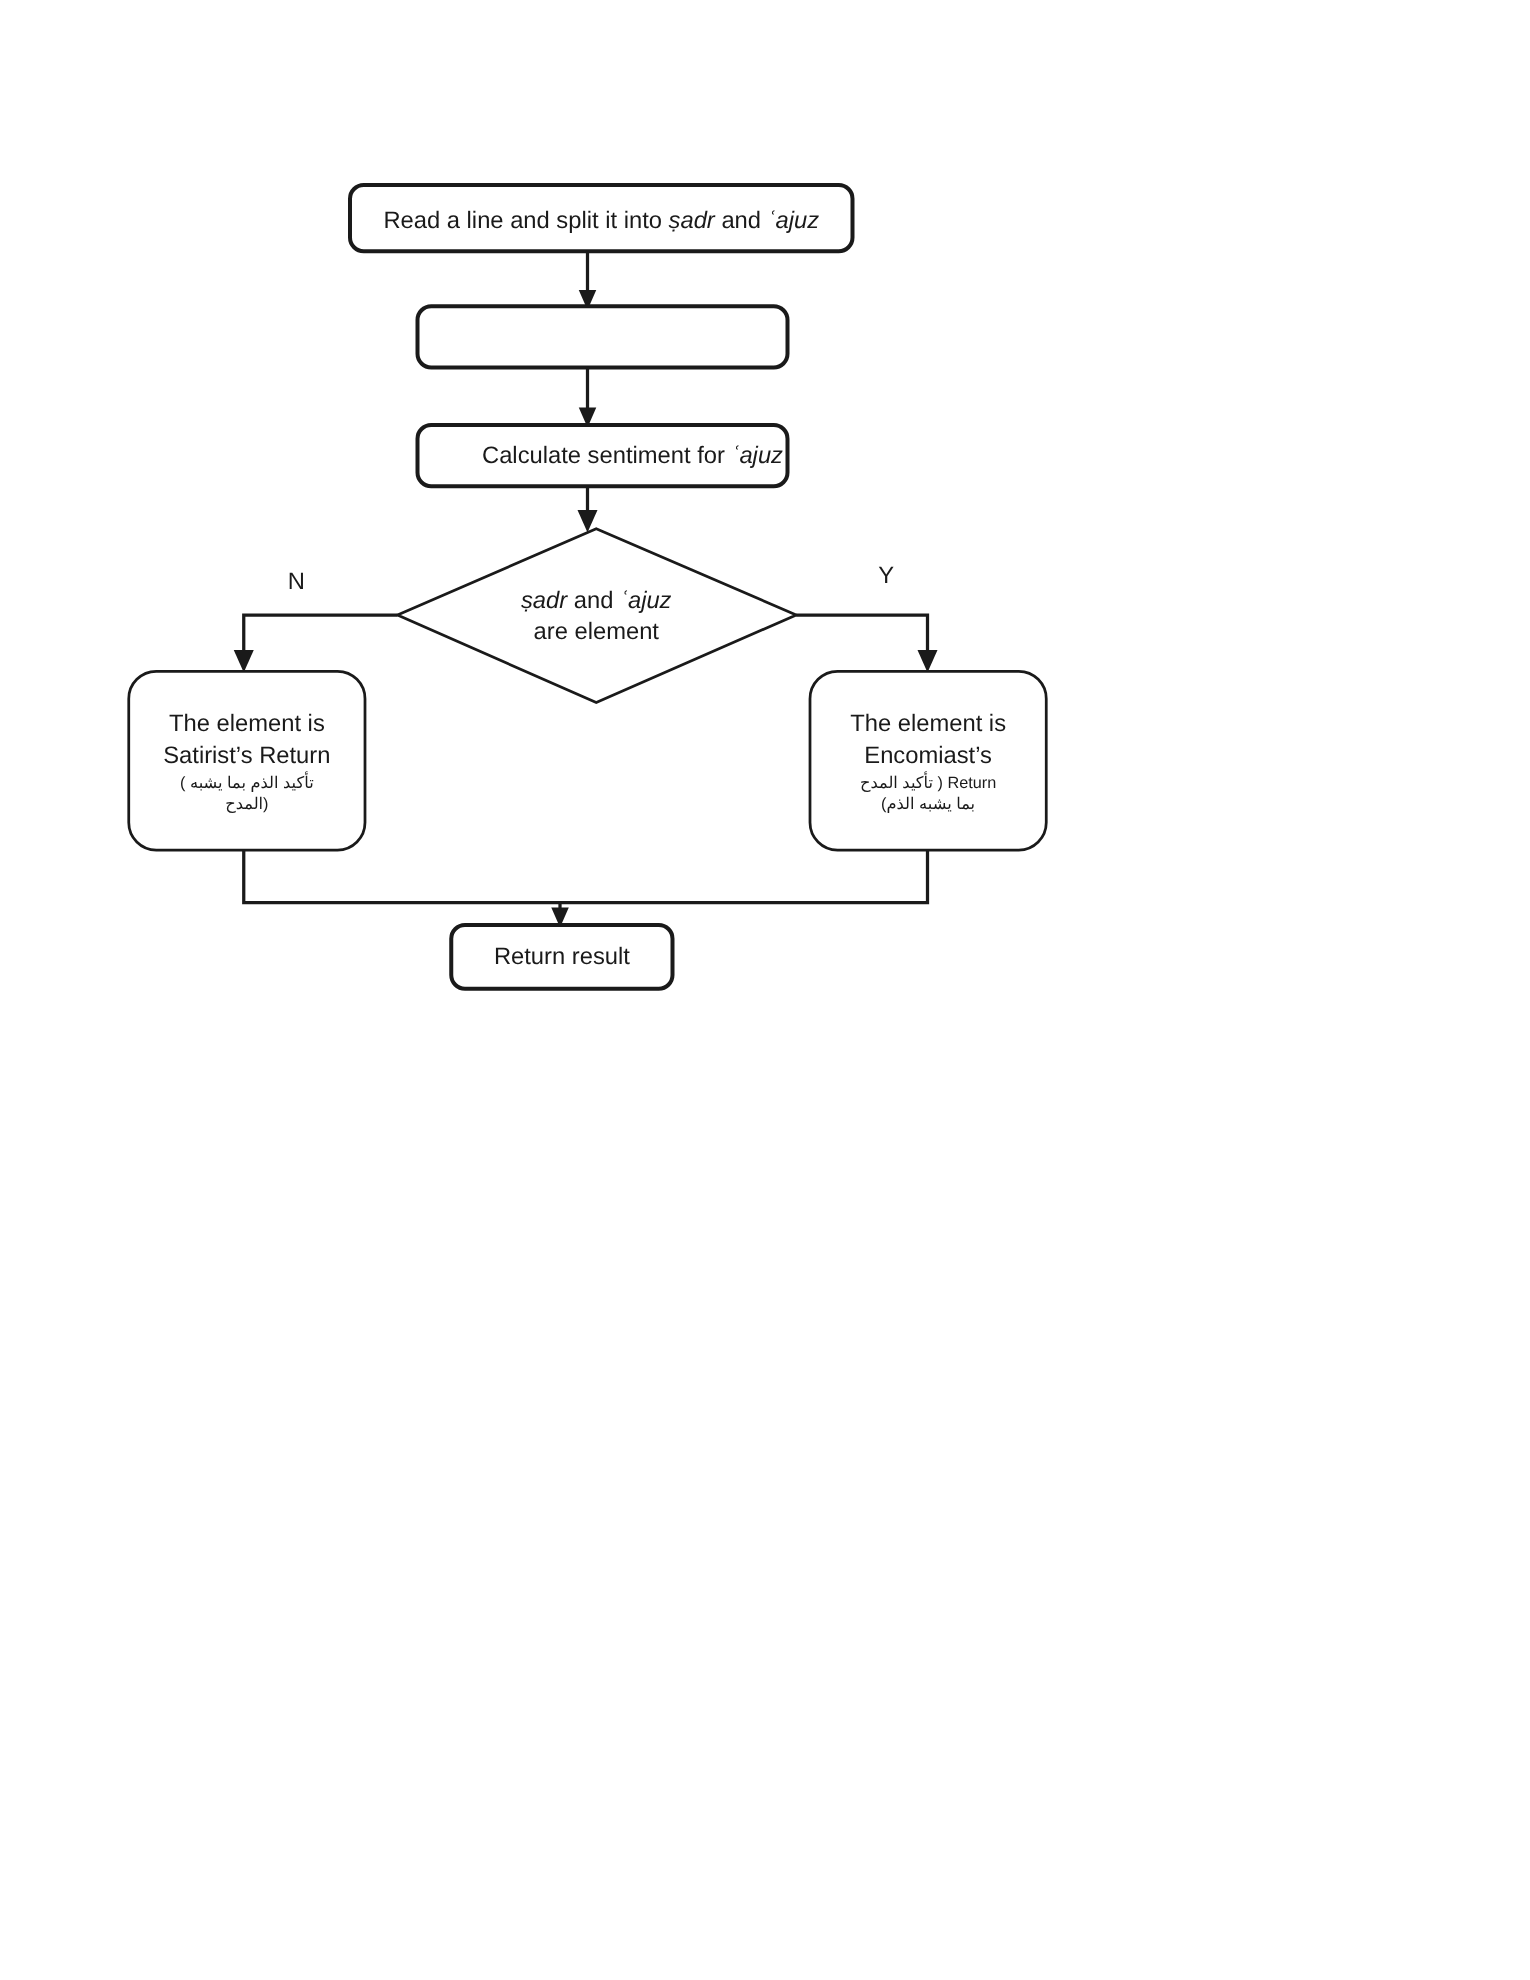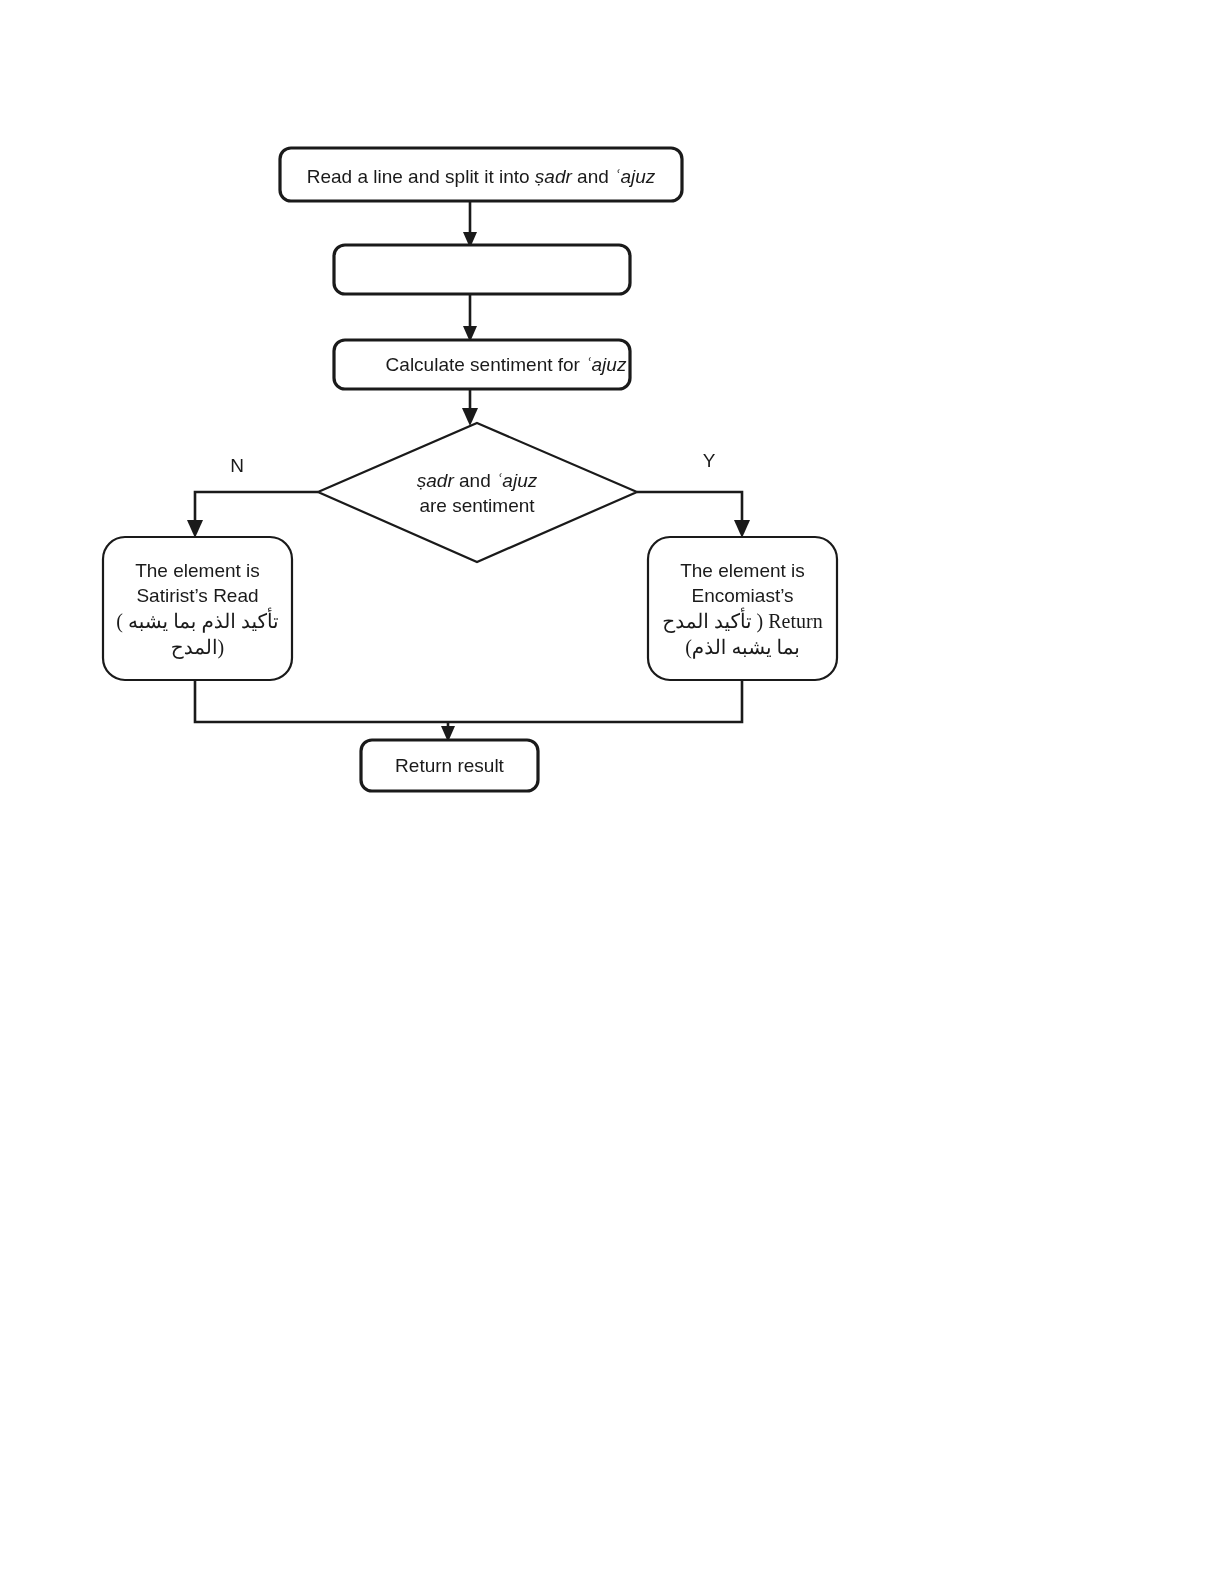--- a/index.html
+++ b/index.html
@@ -63,24 +63,23 @@
     pointer-events: none;
     white-space: nowrap;
   }
   .node-label.multi {
     white-space: normal;
   }
   .ital {
     font-style: italic;
   }
   .arabic {
-    font-size: 20px;
+    font-size: 13px;
     direction: rtl;
     unicode-bidi: embed;
-    font-family: Liberation Serif, serif;
   }
   .branch-label {
     position: absolute;
     font-size: 19px;
     color: #1a1a1a;
     text-align: center;
   }
   .line-row {
     display: block;
   }
@@ -151,30 +150,30 @@
   <div class="node-label" style="left:334px; top:340px; width:344px; height:49px;border-radius:13px;">
     <span class="line-row">
       <span>Calculate sentiment for </span><span class="ital">ʿajuz</span>
     </span>
   </div>
 
   <div class="node-label multi" style="left:357px; top:462px; width:240px; height:62px;">
     <span class="line-row">
       <span class="ital">ṣadr</span><span> and </span><span class="ital">ʿajuz</span>
     </span>
-    <span class="line-row">are sentiment</span>
+    <span class="line-row">are element</span>
   </div>
 
   <div class="branch-label" style="left:225px; top:455px; width:24px;">N</div>
 
   <div class="branch-label" style="left:697px; top:450px; width:24px;">Y</div>
 
   <div class="node-label multi" style="left:106px; top:545px; width:183px; height:128px;">
     <span class="line-row">The element is</span>
-    <span class="line-row">Satirist’s Read</span>
+    <span class="line-row">Satirist’s Return</span>
     <span class="line-row arabic">تأكيد الذم بما يشبه )</span>
     <span class="line-row arabic">(المدح</span>
   </div>
 
   <div class="node-label multi" style="left:651px; top:545px; width:183px; height:128px;">
     <span class="line-row">The element is</span>
     <span class="line-row">Encomiast’s</span>
     <span class="line-row arabic">Return ( تأكيد المدح</span>
     <span class="line-row arabic">بما يشبه الذم)</span>
   </div>

